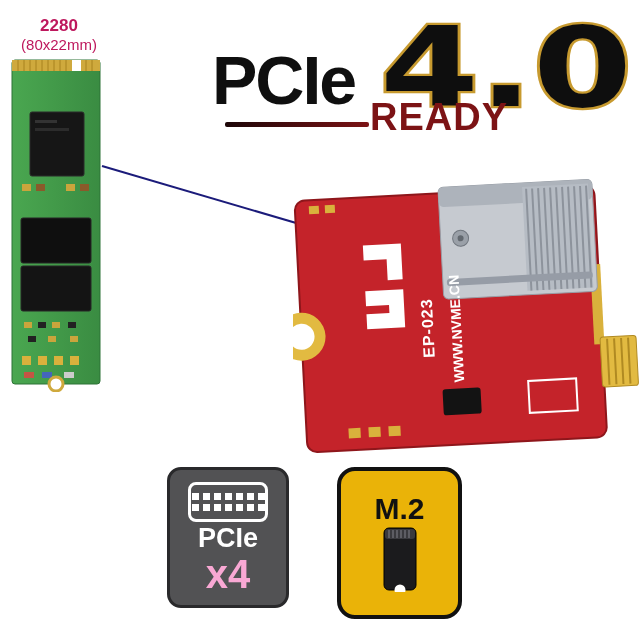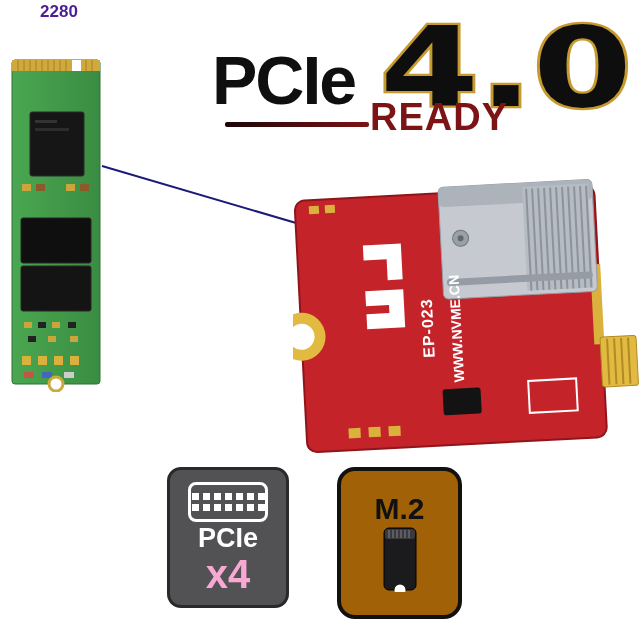--- a/index.html
+++ b/index.html
@@ -3,21 +3,21 @@
 <meta charset="utf-8">
 <style>
   html,body { margin:0; padding:0; background:#fff; }
   #canvas {
     position:relative; width:640px; height:631px; background:#ffffff;
     overflow:hidden; font-family:"Liberation Sans", sans-serif;
   }
   .abs { position:absolute; }
 
   
-  .ff-label { left:6px; top:2px; width:106px; text-align:center; color:#4c1d95; }
+  .ff-label { left:6px; top:16px; width:106px; text-align:center; color:#be185d; }
   .ff-model { font-size:17px; font-weight:bold; }
   .ff-dims  { font-size:15px; }
 
   
   .logo-pcie { left:212px; top:46px; font-size:68px; font-weight:bold; letter-spacing:-2px; color:#0f0f0f; line-height:1; }
   .logo-40   { left:376px; top:8px; }
   .logo-divider { left:225px; top:122px; width:144px; height:5px; border-radius:2px;
                   background:linear-gradient(90deg,#1c0608,#7c1315); }
   .logo-ready { left:370px; top:98px; font-size:38px; font-weight:bold; letter-spacing:1px; color:#7c1315; line-height:1; }
 
@@ -36,33 +36,34 @@
     width:80px; height:40px; box-sizing:border-box; border:3px solid #fff; border-radius:8px;
     display:grid; grid-template-columns:repeat(7,7px); grid-template-rows:repeat(2,7px);
     gap:4px 4px; place-content:center;
   }
   .pin-icon i { background:#fff; width:7px; height:7px; display:block; }
   .badge-pcie-label { color:#fff; font-size:27px; font-weight:bold; line-height:1; }
   .badge-pcie-lanes { color:#f9a8d4; font-size:40px; font-weight:bold; line-height:0.95; }
 
   .badge-m2 {
     left:337px; top:467px; width:125px; height:152px; box-sizing:border-box;
-    background:#a16207; border:4px solid #111; border-radius:18px;
+    background:#eab308; border:4px solid #111; border-radius:18px;
     display:flex; flex-direction:column; align-items:center; justify-content:center; gap:2px;
   }
   .badge-m2-label { color:#111; font-size:30px; font-weight:bold; line-height:1; }
   .badge-m2-proto { color:#111; font-size:26px; font-weight:bold; letter-spacing:1px; line-height:1; }
 </style>
 </head>
 <body>
 
 <div id="canvas">
 
   <div class="abs ff-label">
     <div class="ff-model">2280</div>
+    <div class="ff-dims">(80x22mm)</div>
   </div>
 
   <svg class="abs ssd-photo" width="100" height="340" viewBox="0 0 100 340">
     <defs>
       <linearGradient id="pcb" x1="0" y1="0" x2="1" y2="0">
         <stop offset="0" stop-color="#4aa750"></stop>
           <stop offset="1" stop-color="#3a8c42"></stop>
       </linearGradient>
     </defs>
     <rect x="4" y="8" width="88" height="324" rx="3" fill="url(#pcb)" stroke="#2d7336"></rect>

